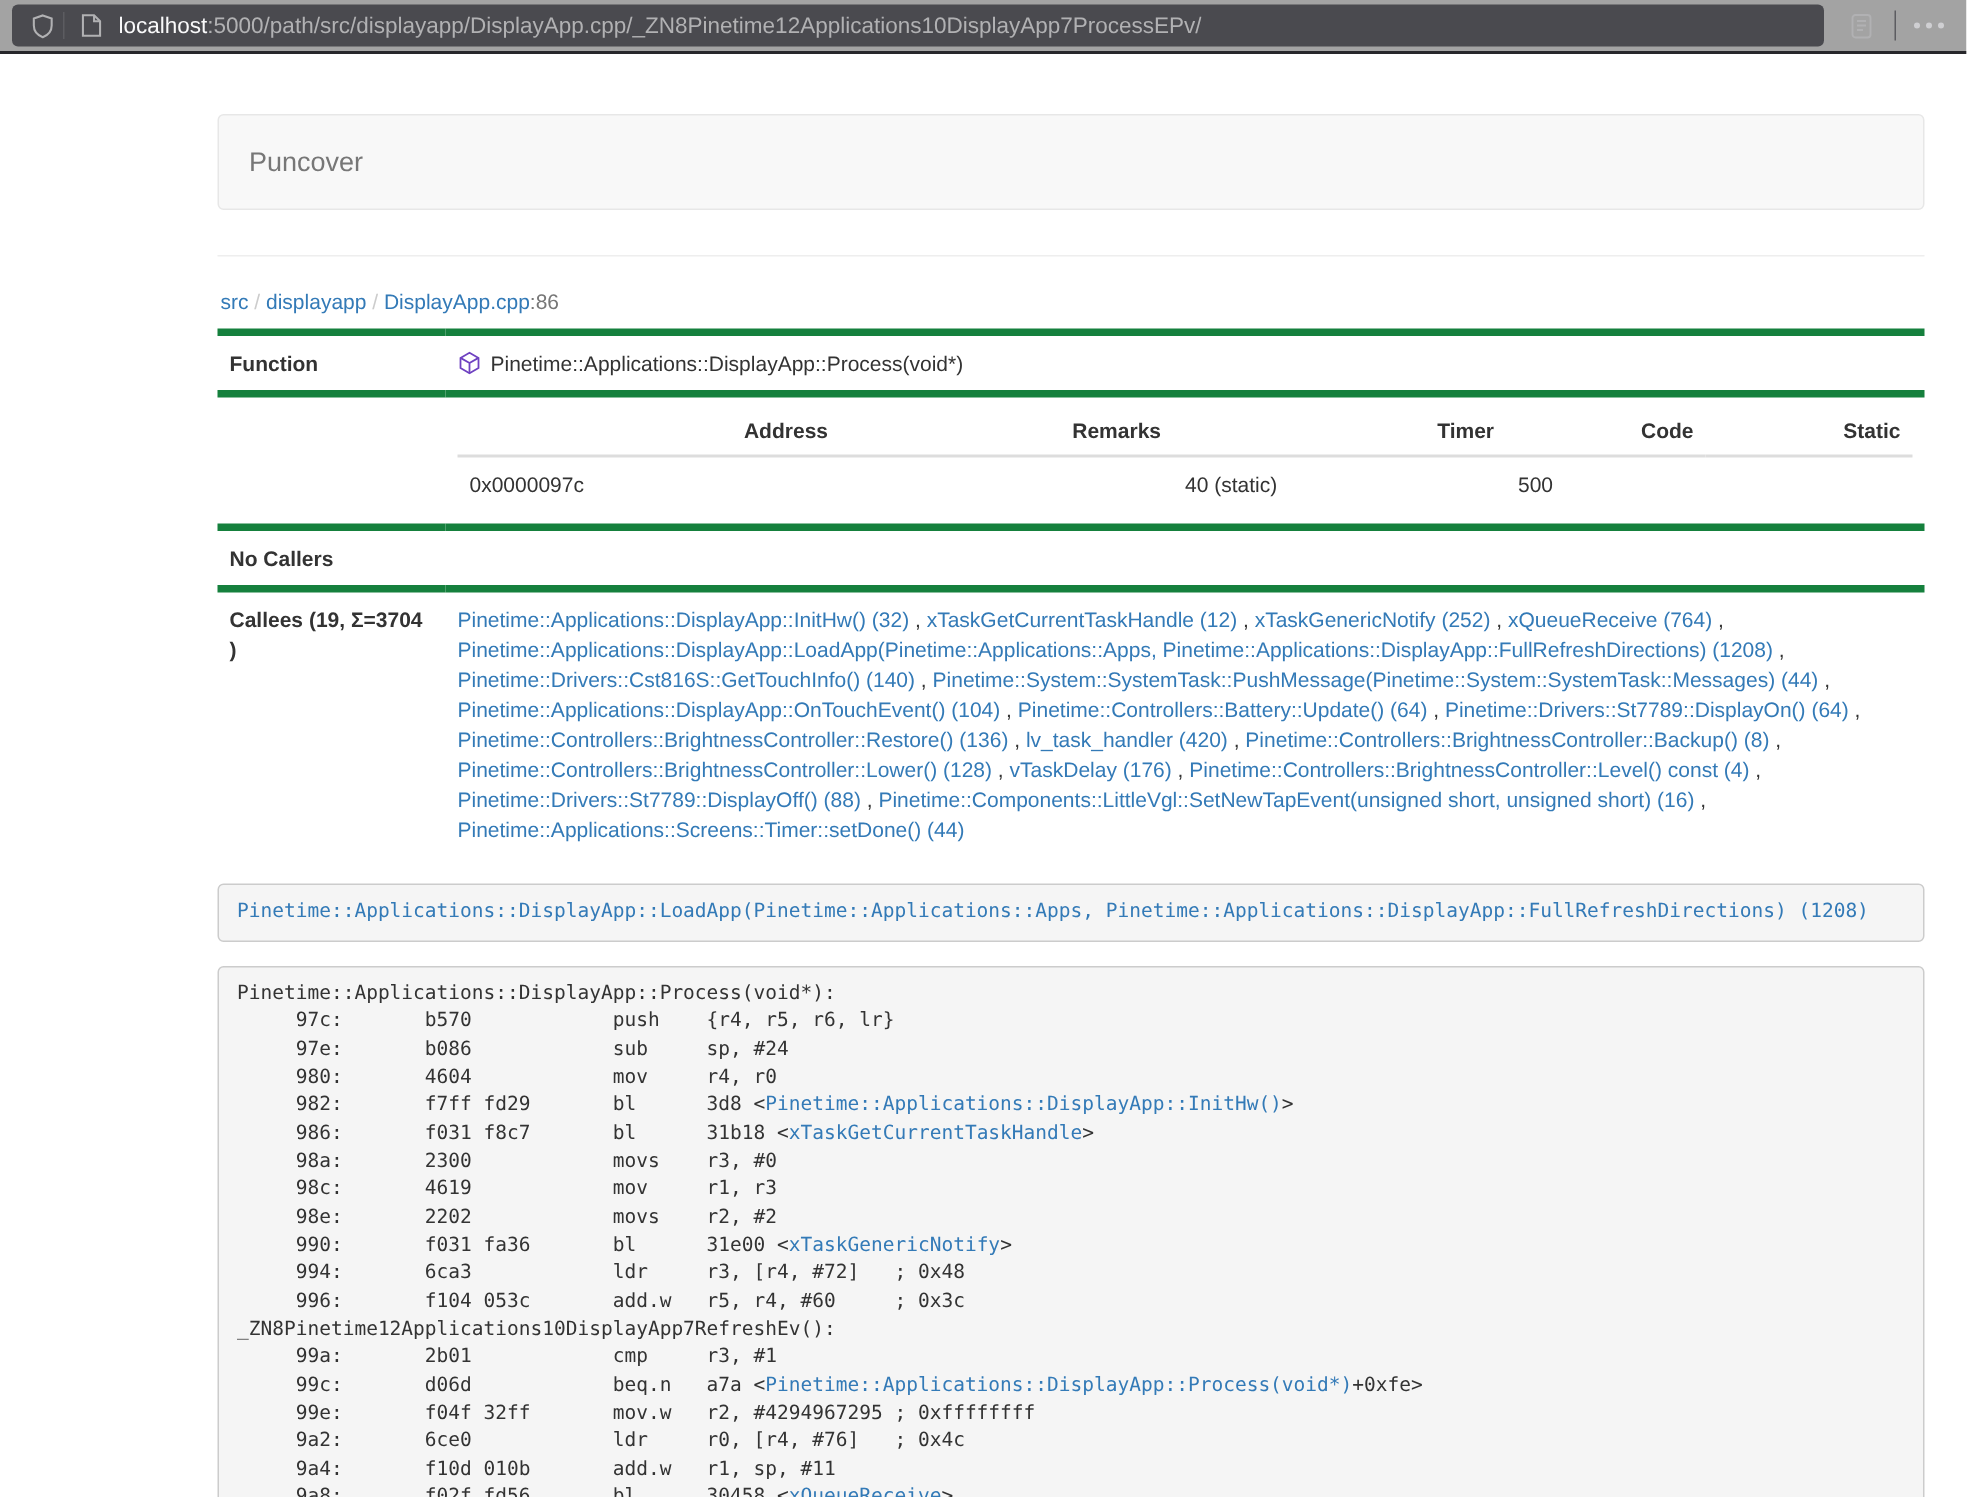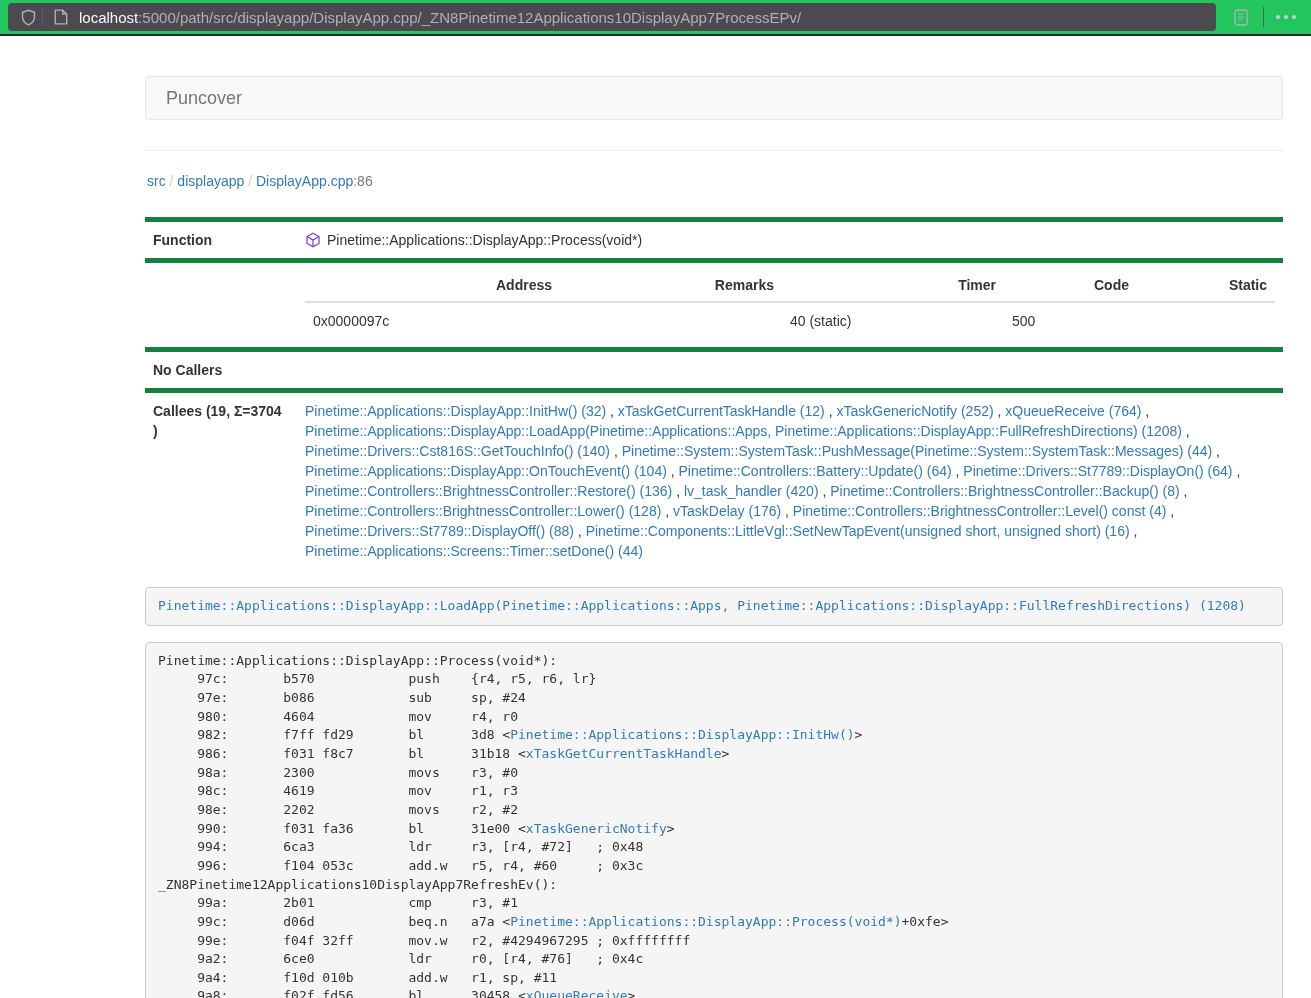--- a/index.html
+++ b/index.html
@@ -5,48 +5,48 @@
   * { box-sizing: border-box; }
   html, body { margin: 0; padding: 0; }
   body {
     width: 1311px; height: 998px; overflow: hidden;
     background: #ffffff;
     font-family: "Liberation Sans", sans-serif;
     color: #333;
   }
   
   .toolbar {
-    height: 36px; background: #22c55e; border-bottom: 2px solid #27272b;
+    height: 36px; background: #a3a3a3; border-bottom: 2px solid #27272b;
     display: flex; align-items: center; padding: 0 8px;
   }
   .urlbar {
     flex: 1; height: 28px; background: #4a4a4f; border-radius: 4px;
     display: flex; align-items: center; padding: 0 8px; margin-right: 8px;
     overflow: hidden; white-space: nowrap;
   }
   .tb-icon { display: inline-flex; align-items: center; justify-content: center;
     width: 24px; height: 24px; flex: 0 0 auto; }
   .urlbar-sep { width: 1px; height: 18px; background: #5c5c61; margin: 0 6px 0 2px; flex: 0 0 auto; }
   .url-text { font-size: 15px; color: #b1b1b3; overflow: hidden; text-overflow: clip; margin-left: 6px; }
   .url-text .host { color: #f9f9fa; }
   .tb-btn { width: 34px; height: 28px; display: inline-flex; align-items: center;
     justify-content: center; border-radius: 3px; flex: 0 0 auto; }
   .tb-vsep { width: 1px; height: 20px; background: #5c5c61; margin: 0 5px; flex: 0 0 auto; }
   .dots { display: flex; gap: 4px; }
   .dots i { width: 4px; height: 4px; border-radius: 50%; background: #cfcfd2; }
   
   .container { margin-left: 145px; width: 1138px; }
   .navbar {
-    margin-top: 40px; height: 44px; background: #f8f8f8;
+    margin-top: 40px; height: 64px; background: #f8f8f8;
     border: 1px solid #e7e7e7; border-radius: 4px;
     display: flex; align-items: center; padding: 0 20px;
   }
   .brand { font-size: 18px; color: #777; text-decoration: none; cursor: pointer; }
   hr.rule { border: 0; border-top: 1px solid #eee; margin: 30px 0 22px 0; }
-  .breadcrumb { font-size: 14px; margin: 0 0 28px 2px; }
+  .breadcrumb { font-size: 14px; margin: 0 0 10px 2px; }
   .breadcrumb a { color: #337ab7; text-decoration: none; cursor: pointer; }
   .bc-sep { color: #ccc; }
   .bc-suffix { color: #777; }
   
   table.tbl { width: 100%; border-collapse: collapse; font-size: 14px; margin-bottom: 18px; }
   table.tbl > tbody > tr > th, table.tbl > tbody > tr > td {
     border-top: 5px solid #15803d; padding: 8px; text-align: left;
     vertical-align: top; line-height: 20px;
   }
   table.tbl > tbody > tr > th { width: 152px; font-weight: bold; color: #333; }

